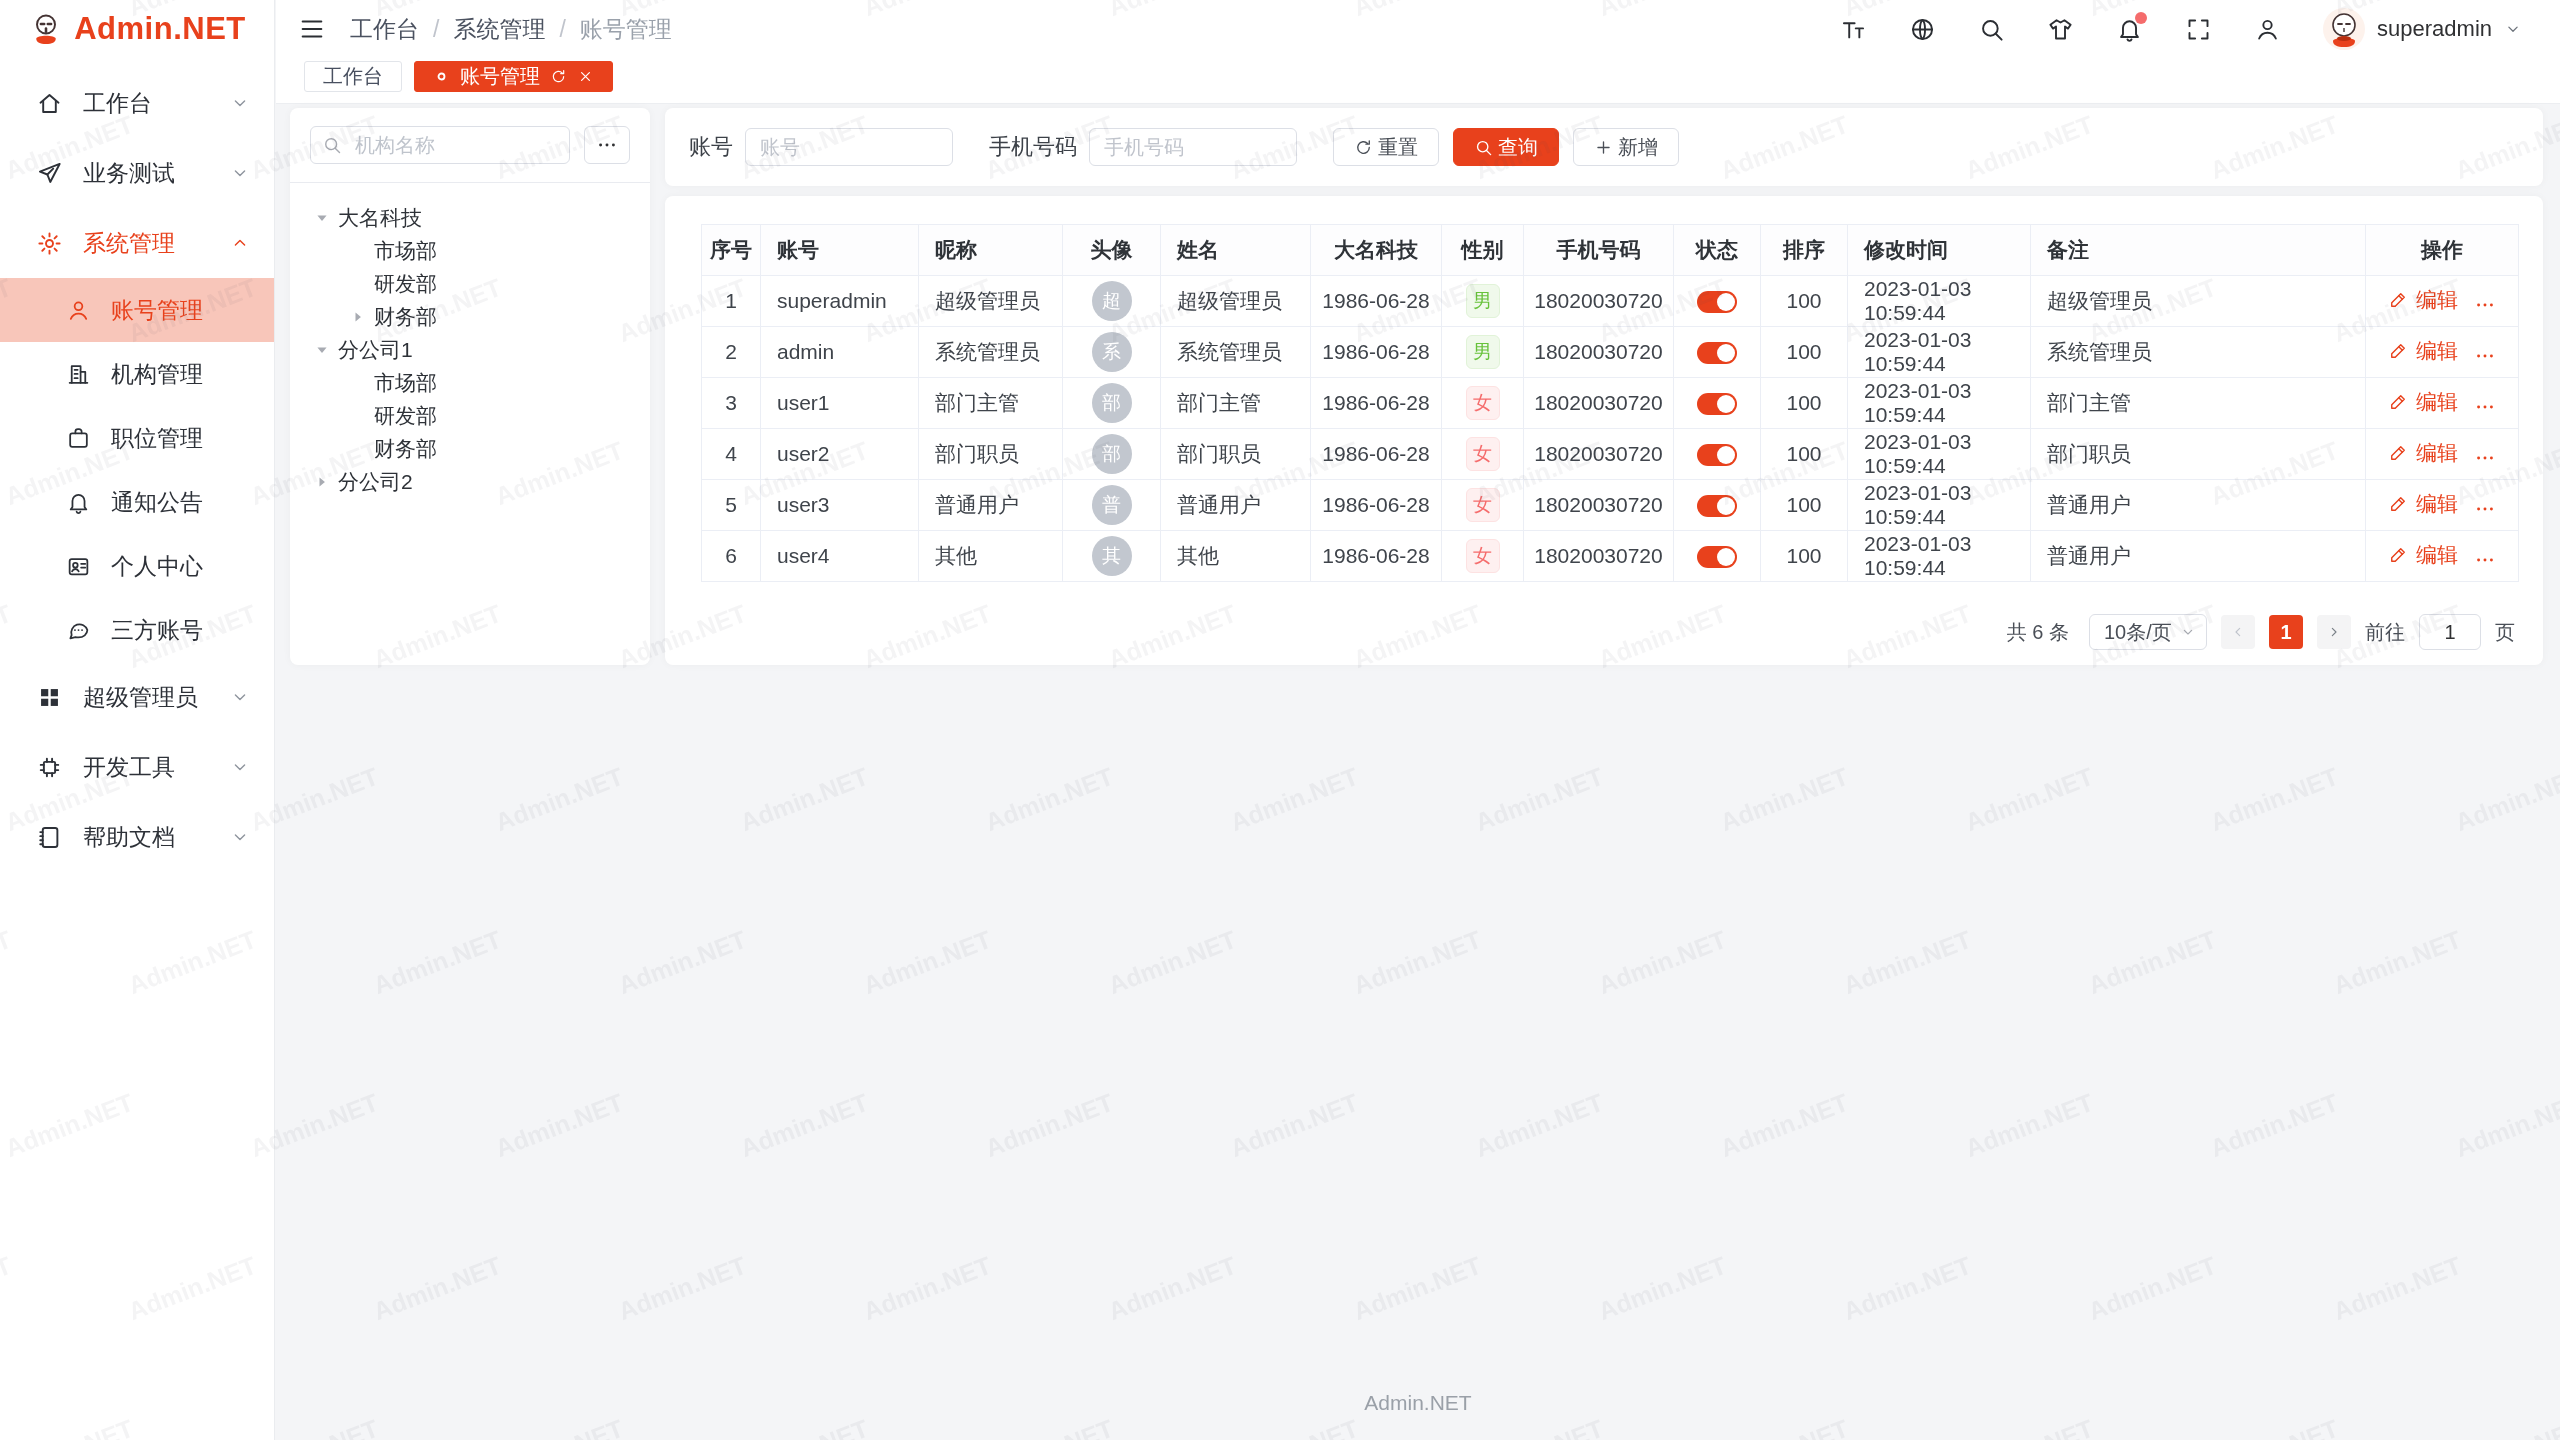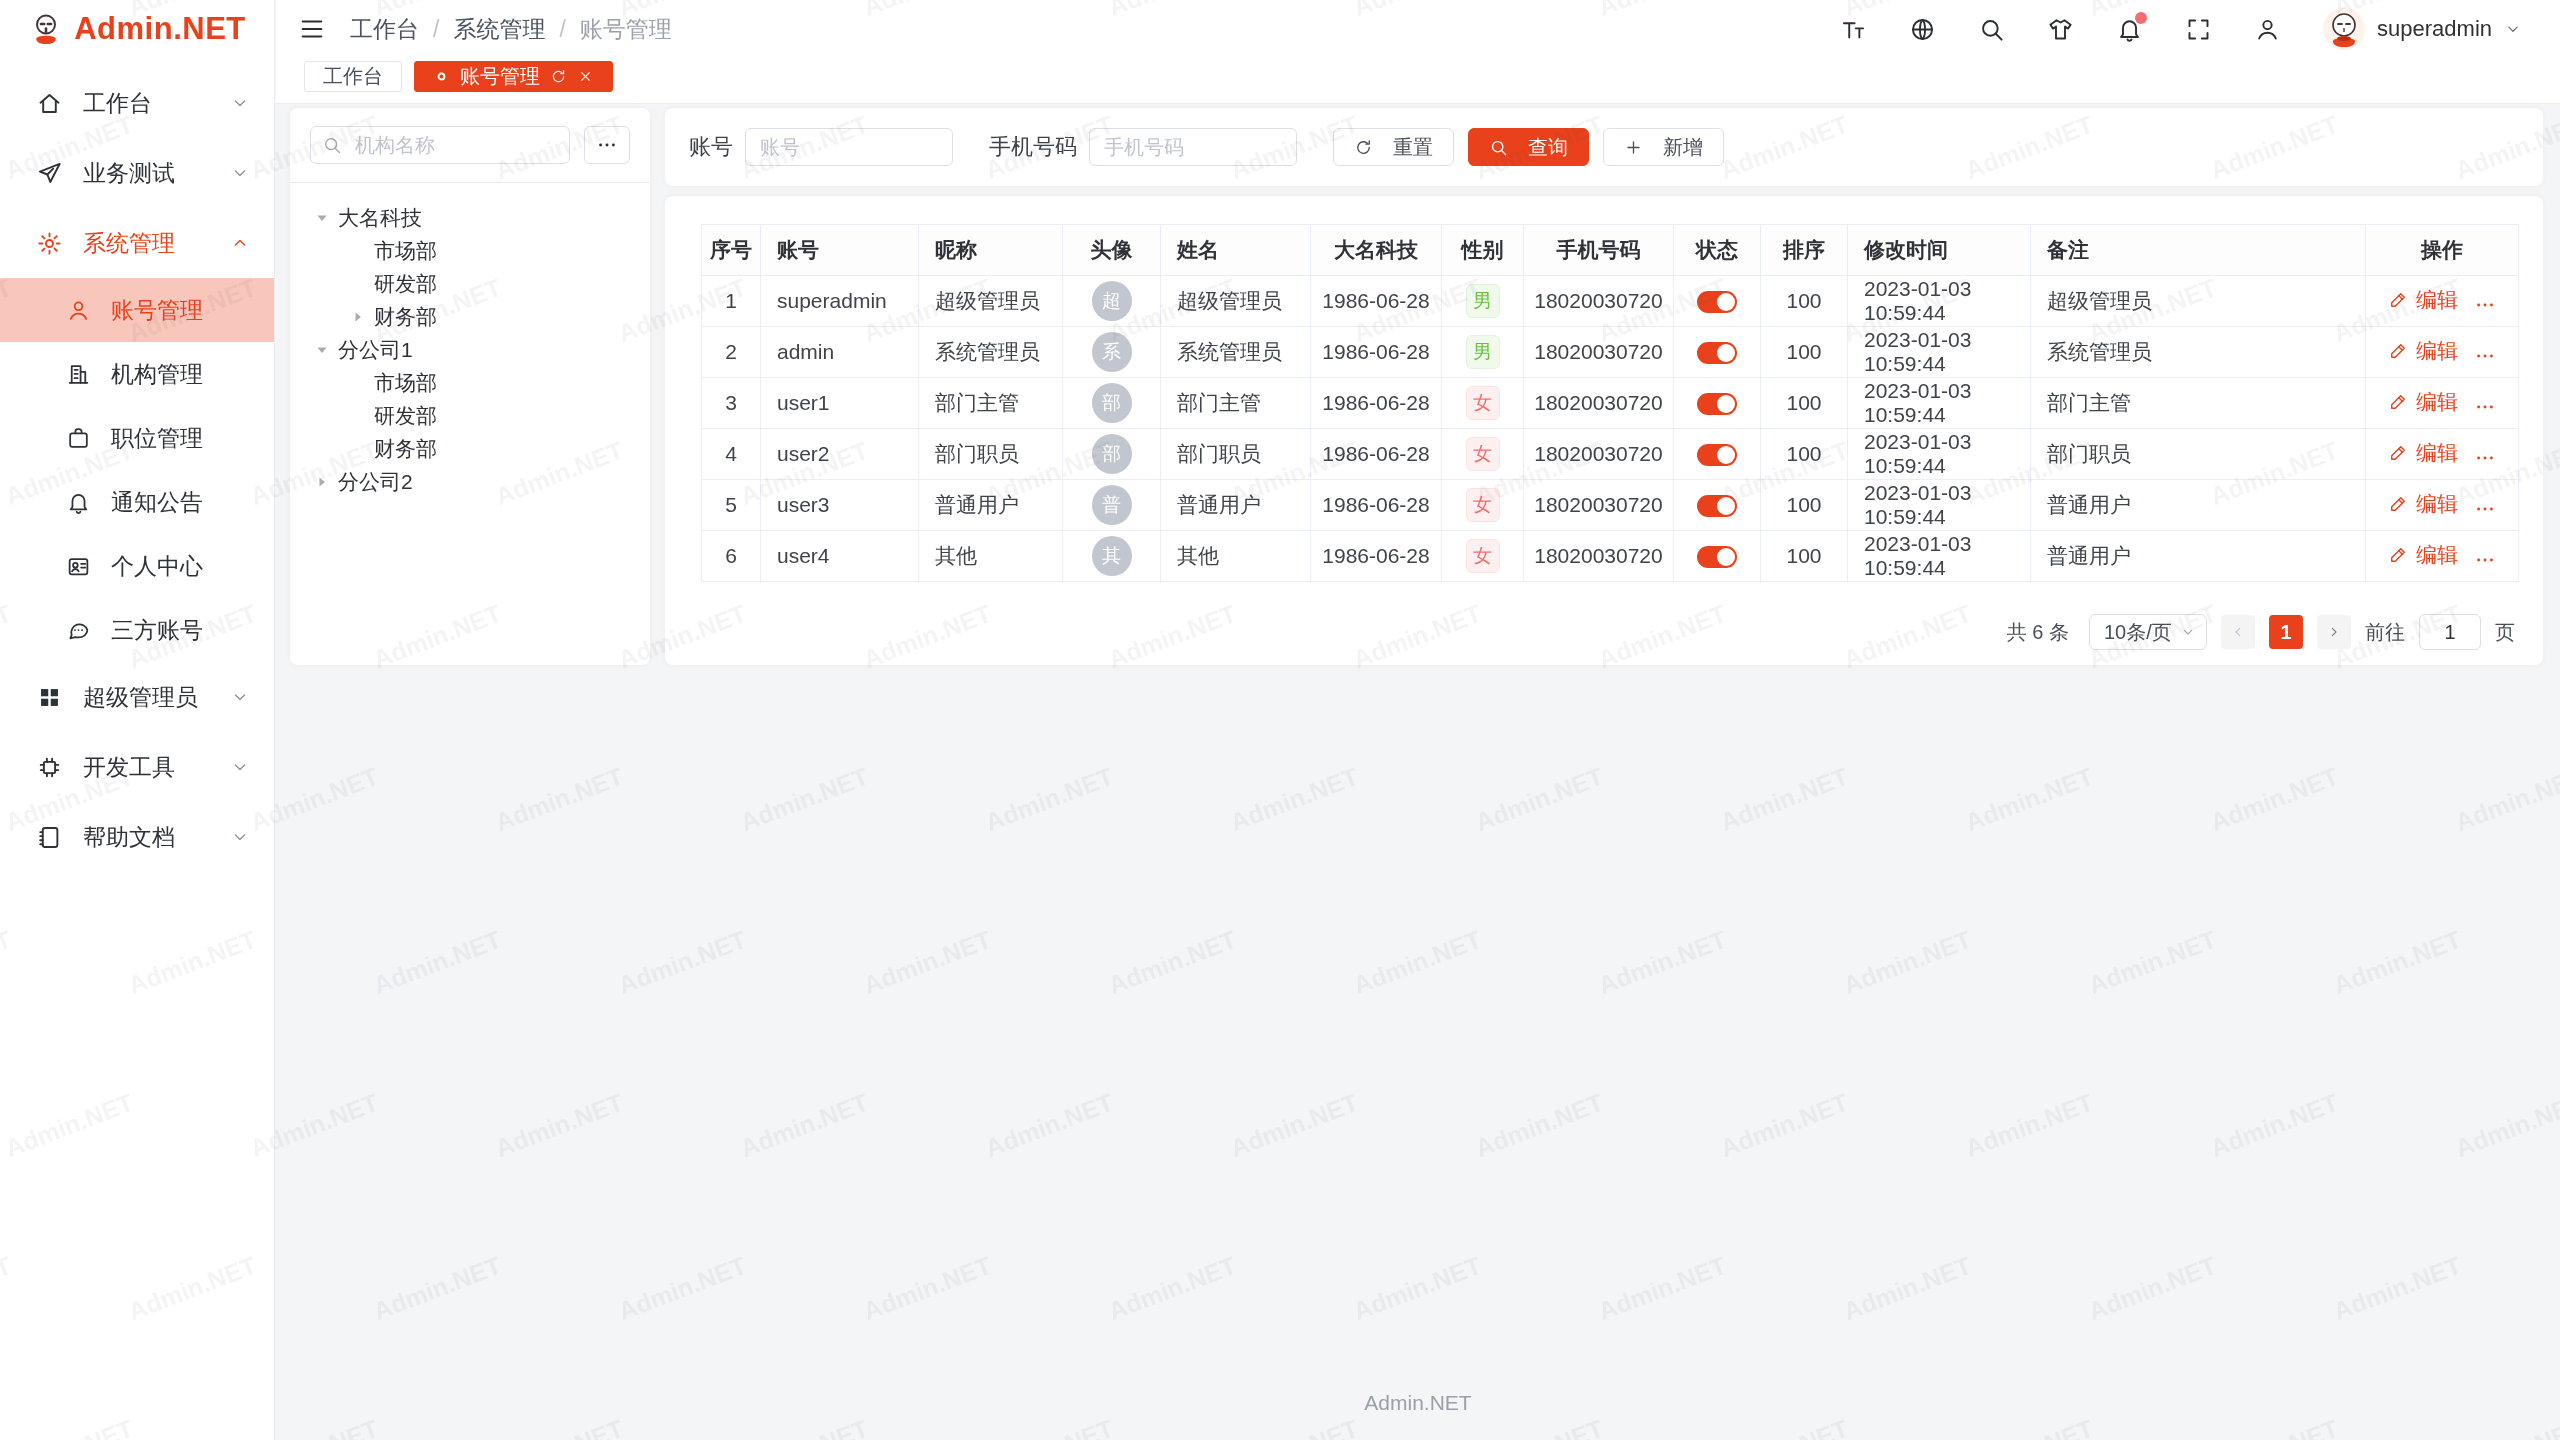--- a/index.html
+++ b/index.html
@@ -85,21 +85,21 @@
   .tnode .caret { width: 20px; height: 20px; color: #a8abb2; margin-right: 6px; flex: none; }
   .tnode .caret.empty { visibility: hidden; }
 
   .right-col { flex: 1; display: flex; flex-direction: column; gap: 10px; height: 557px; }
   .filter-card { height: 78px; display: flex; align-items: center; padding: 0 24px; flex: none; }
   .f-label { font-size: 22px; color: #3c4148; margin-right: 12px; white-space: nowrap; }
   .f-input { width: 208px; height: 38px; border: 1px solid #dcdfe6; border-radius: 6px; padding: 0 14px;
     font-size: 20px; color: #303133; outline: none; font-family: inherit; }
   .f-input::placeholder { color: #c0c4cc; }
   .f-gap { width: 36px; flex: none; }
-  .btn { height: 38px; display: inline-flex; align-items: center; justify-content: center; gap: 20px;
+  .btn { height: 38px; display: inline-flex; align-items: center; justify-content: center; gap: 5px;
     padding: 0 20px; border-radius: 6px; border: 1px solid #dcdfe6; background: #fff; font-size: 20px;
     color: #4a4f57; cursor: pointer; font-family: inherit; }
   .btn .ic { width: 19px; height: 19px; }
   .btn.primary { background: var(--primary); border-color: var(--primary); color: #fff; }
   .btn + .btn { margin-left: 14px; }
 
   .table-card { flex: 1; padding: 28px 24px 0 36px; display: flex; flex-direction: column; }
   table.grid { width: 100%; border-collapse: collapse; table-layout: fixed; border: 1px solid #ebeef5; }
   table.grid th { height: 51px; background: #fdfdfe; font-size: 21px; font-weight: 600; color: #2f3338;
     border: 1px solid #ebeef5; }

